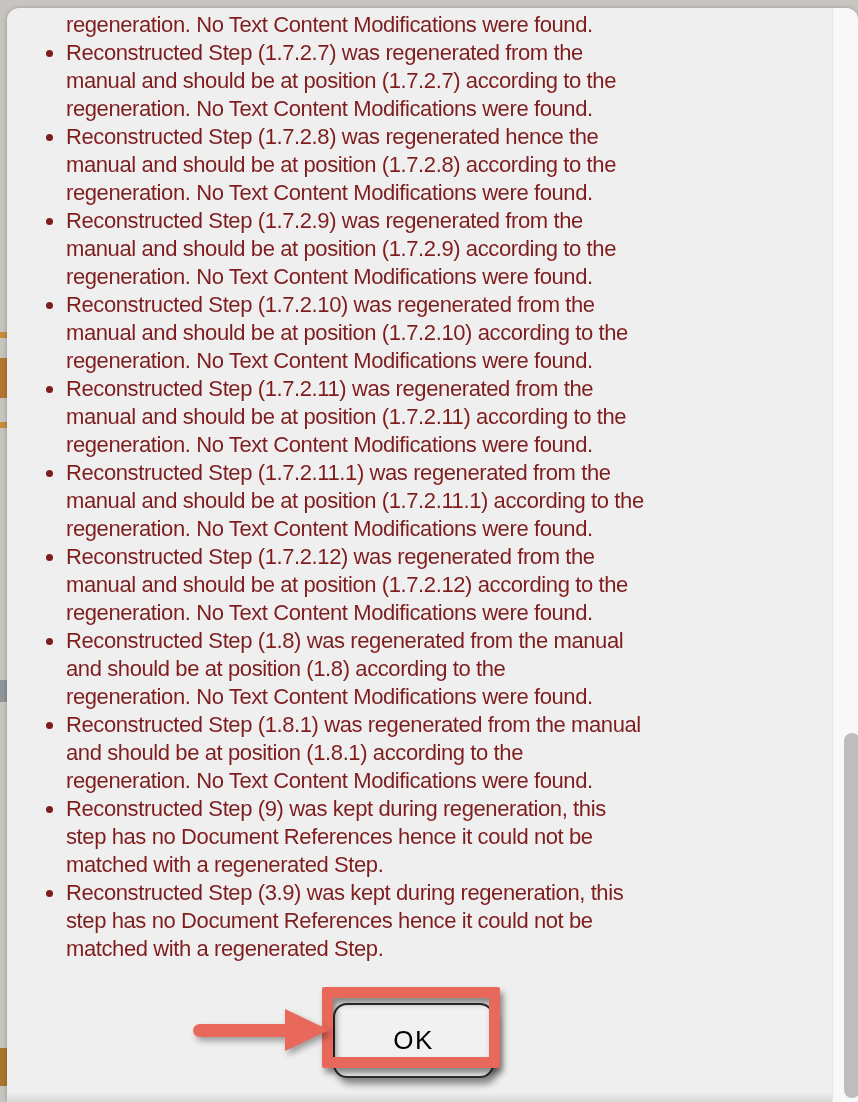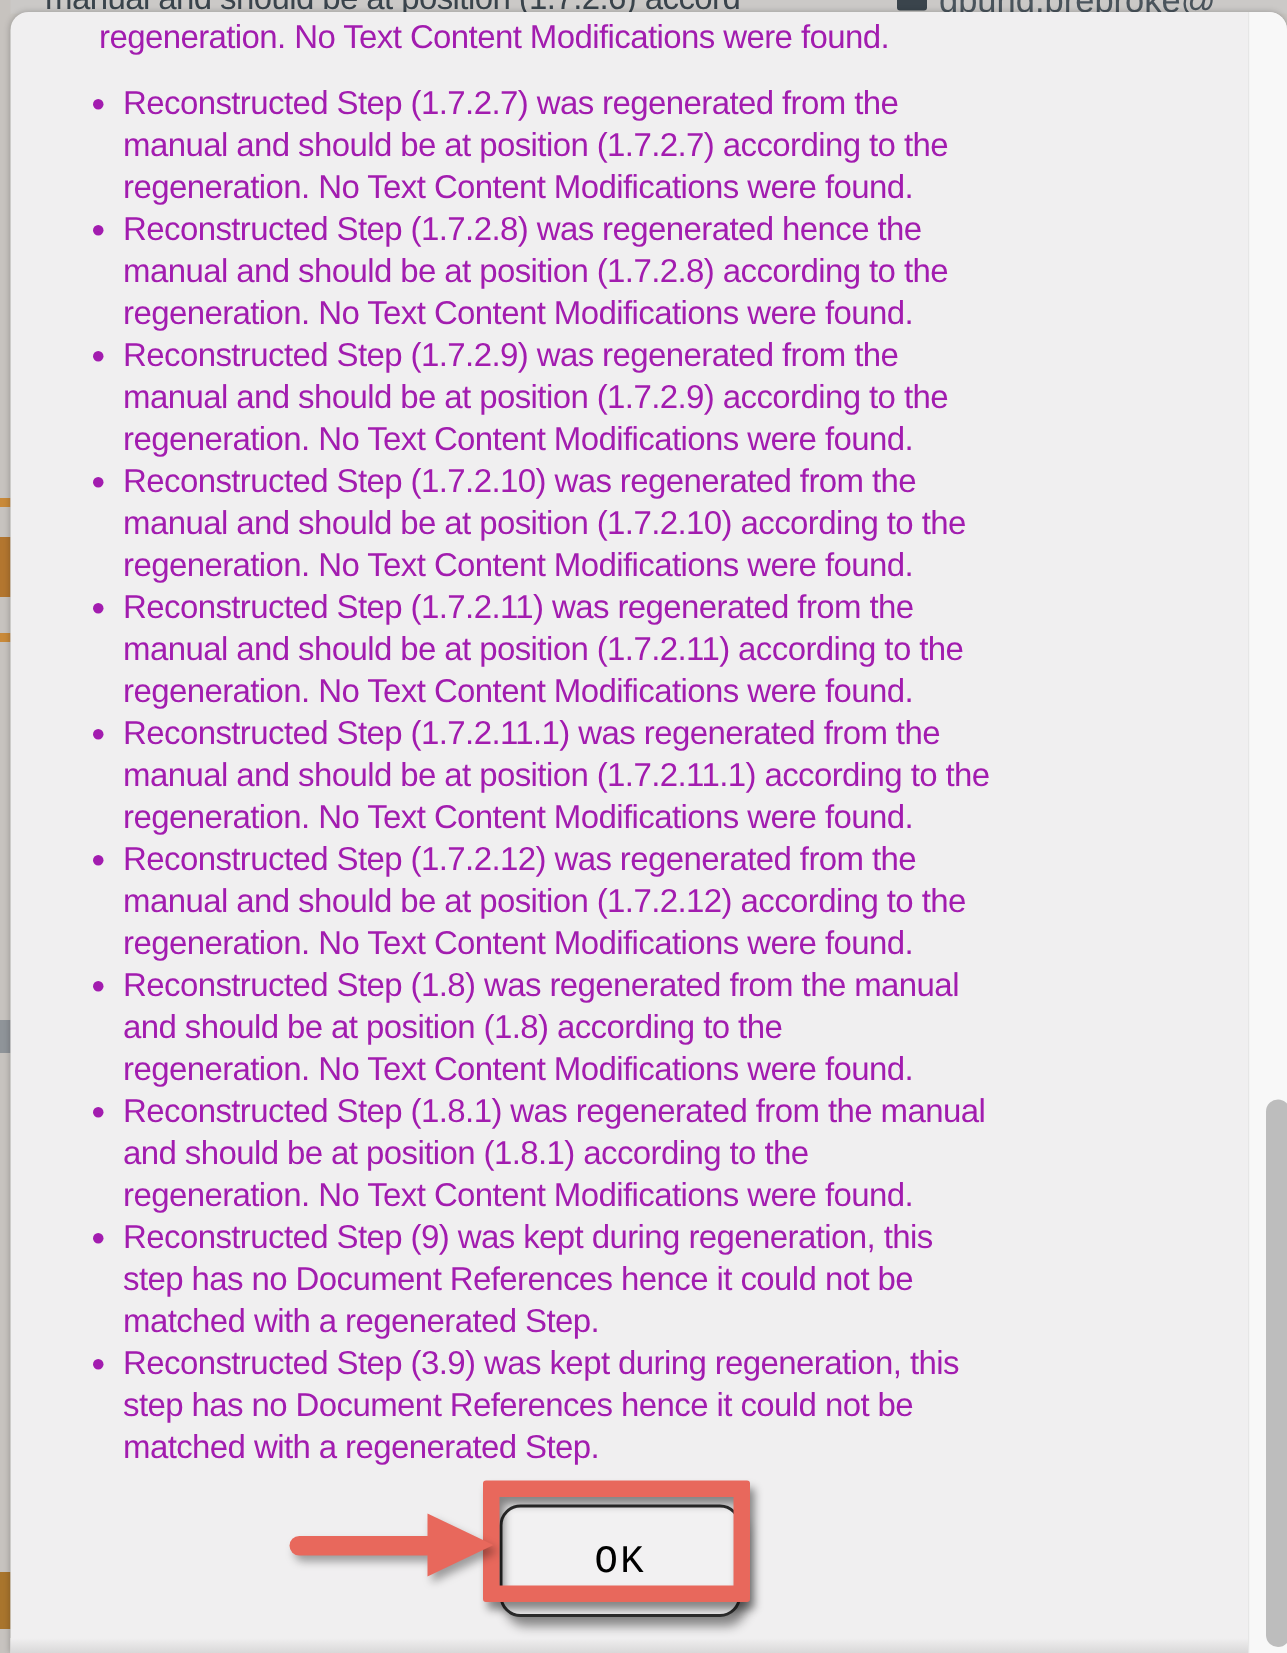--- a/index.html
+++ b/index.html
@@ -40,24 +40,24 @@
 
   
   .dialog {
     position:absolute; left:7px; top:8px; right:0; bottom:0;
     background:#f0eff0;
     border-top-left-radius:12px; border-top-right-radius:12px;
     box-shadow:0 0 4px rgba(0,0,0,0.25);
   }
   .dialog-content {
     position:absolute; left:0; top:3px; right:26px;
-    color:#a21caf; font-size:22px; line-height:28px; letter-spacing:-0.4px;
+    color:#7f1d1d; font-size:22px; line-height:28px; letter-spacing:-0.4px;
   }
   .partial-line { padding-left:59px; white-space:nowrap; overflow:hidden; }
-  ul.msg-list { list-style:disc outside; margin:16px; padding-left:59px; padding-right:40px; }
+  ul.msg-list { list-style:disc outside; margin:0; padding-left:59px; padding-right:40px; }
   ul.msg-list li { white-space:pre-line; }
 
   
   .scroll-track {
     position:absolute; top:0; right:0; bottom:0; width:26px;
     background:#f8f8f8; border-left:1px solid #e6e6e6;
     border-top-right-radius:12px;
   }
   .scroll-thumb {
     position:absolute; left:844px; top:733px; width:16px; height:365px;
@@ -67,21 +67,21 @@
   
   .bottom-band {
     position:absolute; left:7px; right:26px; bottom:0; height:10px;
     background:linear-gradient(#f0eff0,#d9d8d8);
   }
 
   
   .ok-button {
     position:absolute; left:333px; top:1003px; width:161px; height:75px;
     background:#f2f1f2; border:2px solid #2d2d2d; border-radius:14px;
-    font-family:Liberation Mono, monospace;
+    font-family:Liberation Sans, sans-serif;
     font-size:26px; letter-spacing:1.5px; color:#000;
     box-shadow:4px 6px 7px rgba(0,0,0,0.45);
     cursor:pointer;
   }
 
   
   .annot-box {
     position:absolute; left:322px; top:987px; width:178px; height:81px;
     border:11px solid #e8685c; border-radius:2px;
     filter:drop-shadow(3px 5px 3px rgba(0,0,0,0.45));
@@ -98,25 +98,20 @@
     position:absolute; left:92px; top:0; width:0; height:0;
     border-top:21px solid transparent; border-bottom:21px solid transparent;
     border-left:44px solid #e8685c;
   }
 </style>
 </head>
 <body>
 
 <div class="page">
 
-  <div class="top-strip">
-    <span class="bg-text-left">manual and should be at position (1.7.2.6) accord</span>
-    <span class="bg-icon"></span>
-    <span class="bg-text-right">gbund.brebroke@</span>
-  </div>
 
   <div class="left-strip">
     <div class="edge-patch patch-a"></div>
     <div class="edge-patch patch-b"></div>
     <div class="edge-patch patch-c"></div>
     <div class="edge-patch patch-d"></div>
     <div class="edge-patch patch-e"></div>
   </div>
 
   <div class="dialog">

